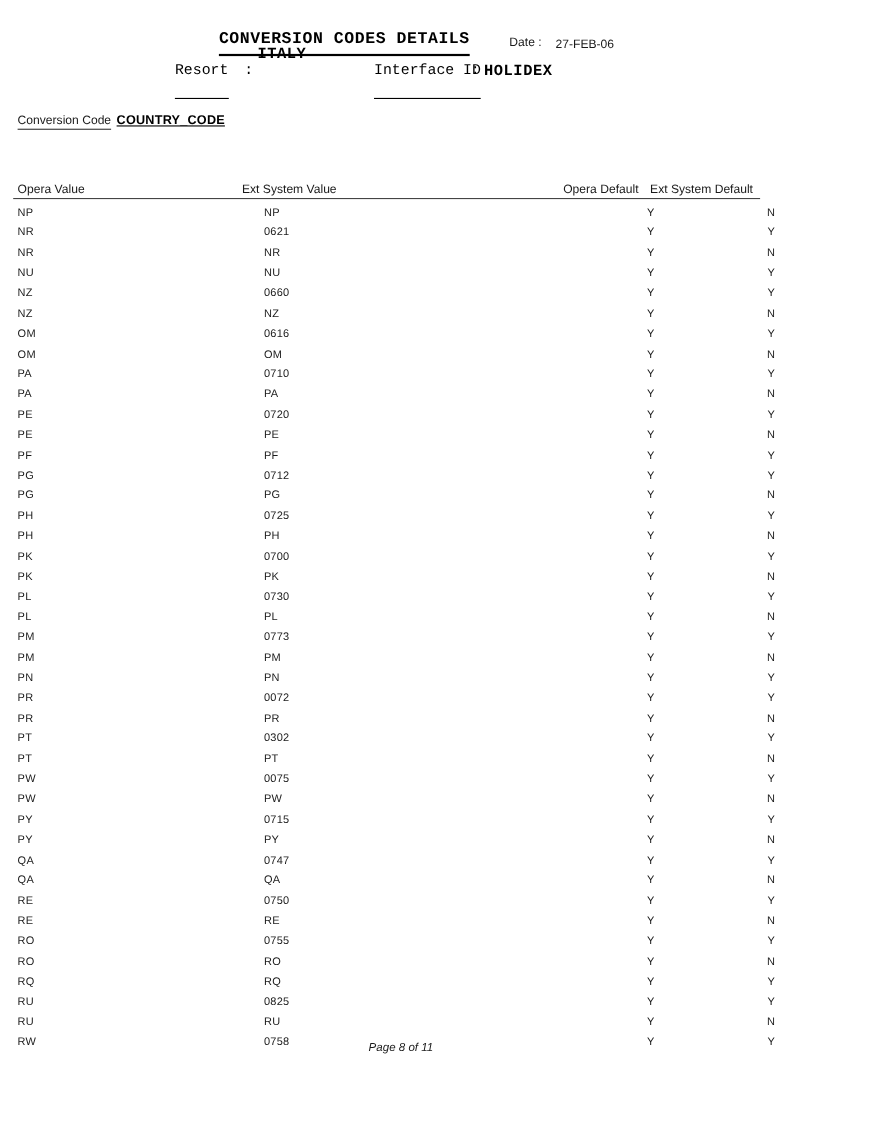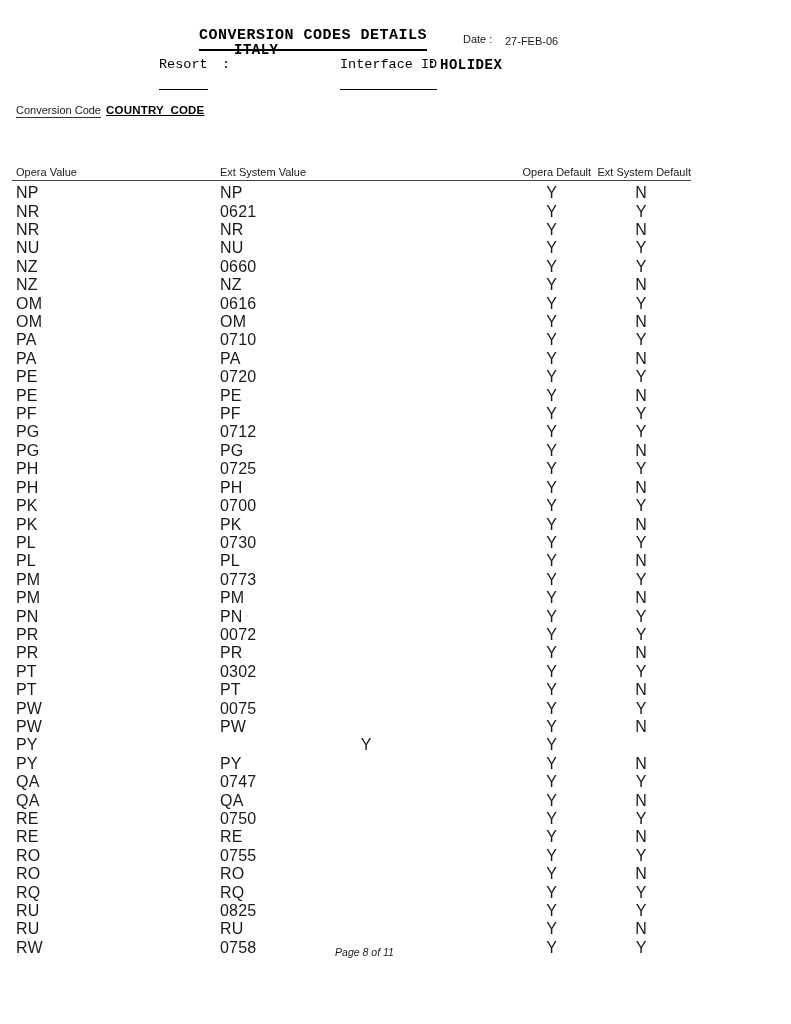--- a/index.html
+++ b/index.html
@@ -115,28 +115,29 @@
     grid-template-columns: 208px 292px 79px 100px;
     align-items: center;
   }
   .thead {
     height: 16px;
     border-bottom: 1px solid #444444;
     font-size: 11px;
     color: #1a1a1a;
   }
   .thead .c0 { padding-left: 4px; }
-  .thead .c2, .thead .c3 { text-align: right; }
+  .thead .c2, .thead .c3 { text-align: left; }
   .tbody {
     margin-top: 3px;
   }
   .trow {
     height: 18.42px;
-    font-size: 16px;
-    color: #1a1a1a;
+    font-size: 10px;
+    color: #1a1a1a;
+    gap: 20px;
   }
   .trow .c0 { padding-left: 4px; letter-spacing: 0.2px; }
   .trow .c1 { letter-spacing: 0.2px; }
   .trow .c2, .trow .c3 { text-align: center; }
 
   
   .footer {
     position: absolute;
     top: 946px;
     left: 0;
@@ -350,20 +351,21 @@
           <div class="c3">Y</div>
         </div>
         <div class="trow">
           <div class="c0">PW</div>
           <div class="c1">PW</div>
           <div class="c2">Y</div>
           <div class="c3">N</div>
         </div>
         <div class="trow">
           <div class="c0">PY</div>
+          <div class="c1">0715</div>
           <div class="c2">Y</div>
           <div class="c3">Y</div>
         </div>
         <div class="trow">
           <div class="c0">PY</div>
           <div class="c1">PY</div>
           <div class="c2">Y</div>
           <div class="c3">N</div>
         </div>
         <div class="trow">

